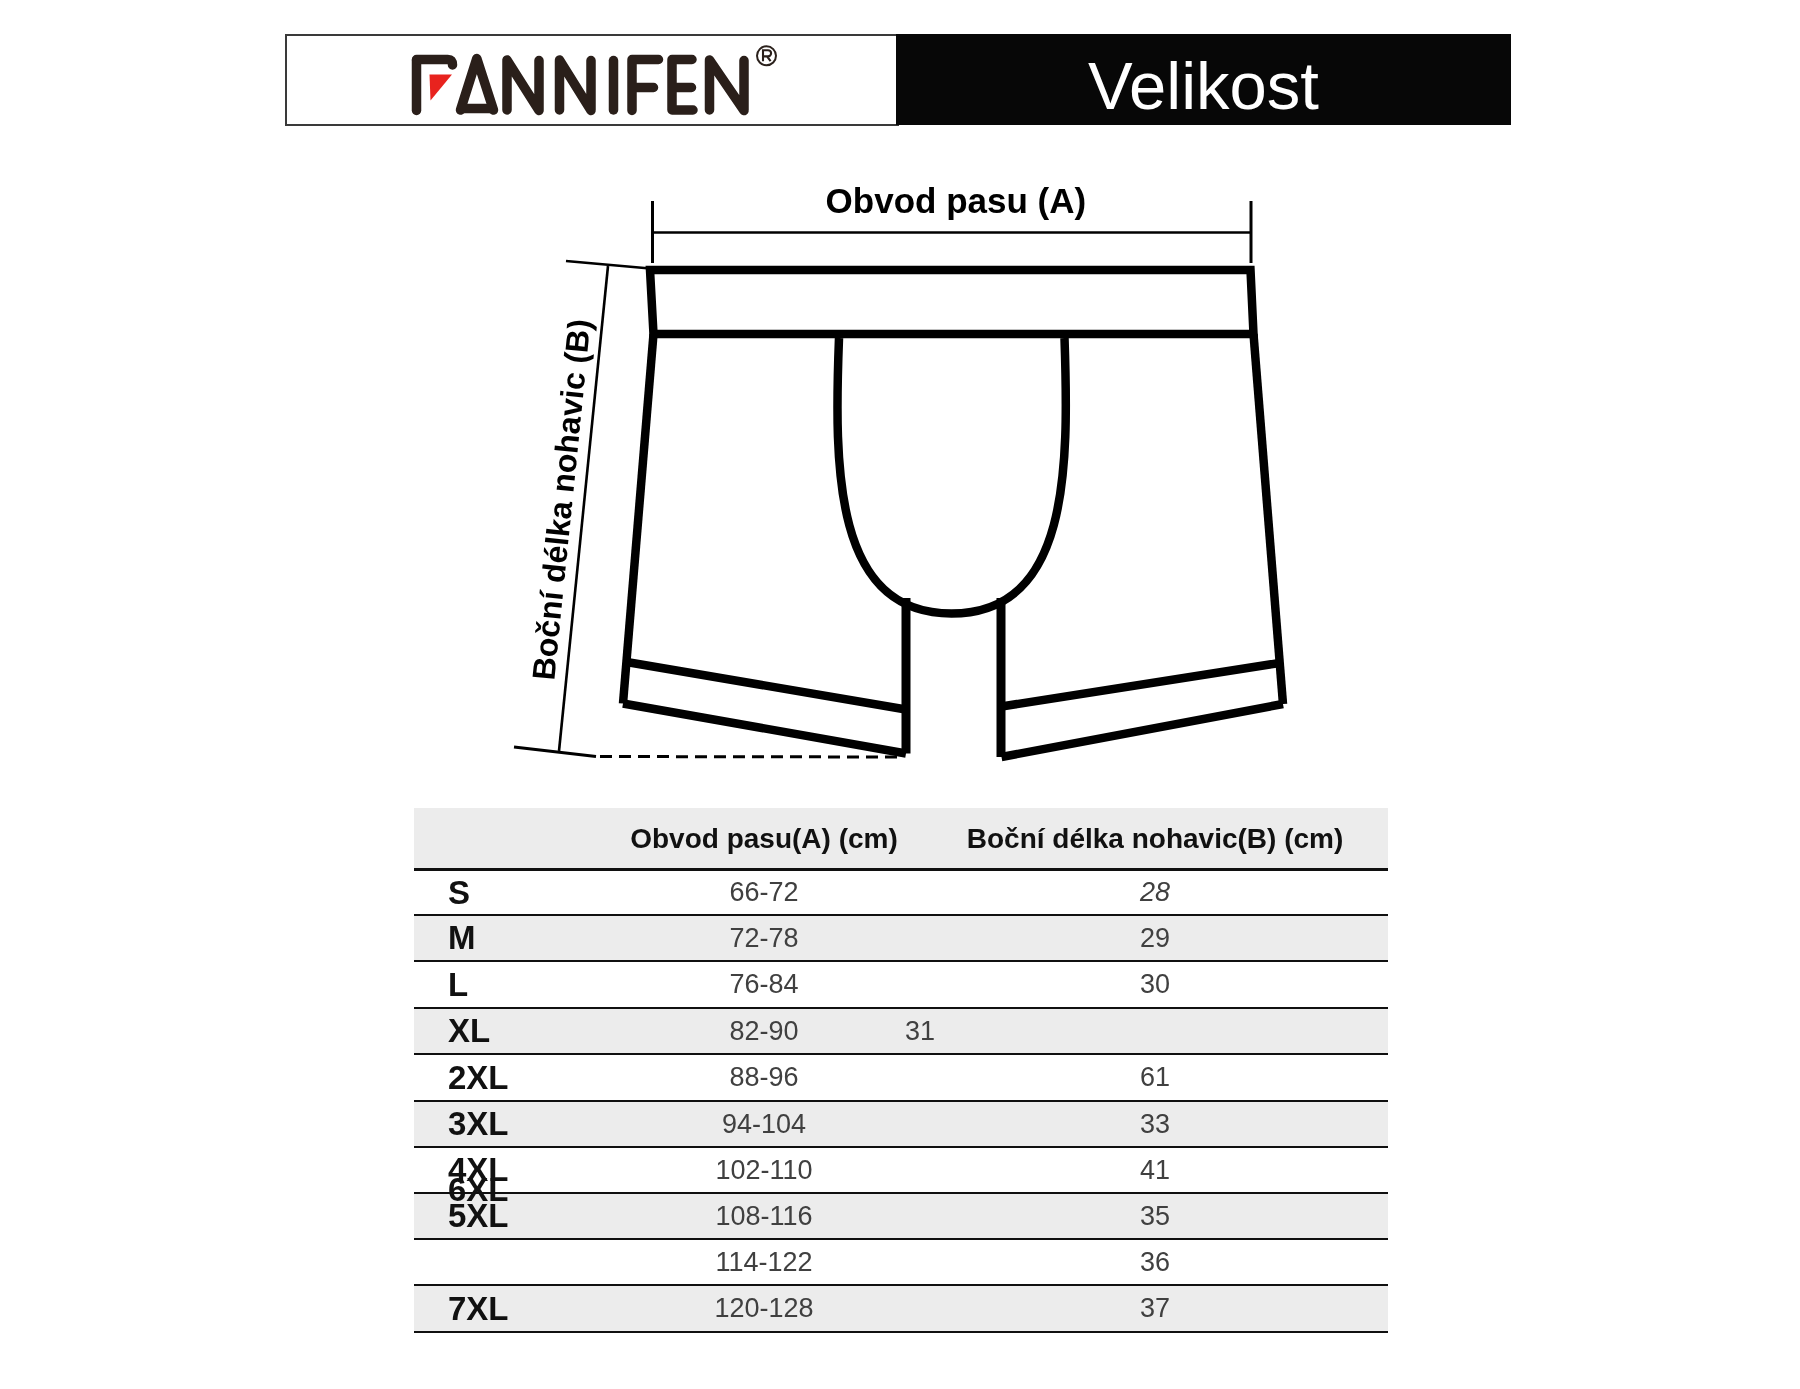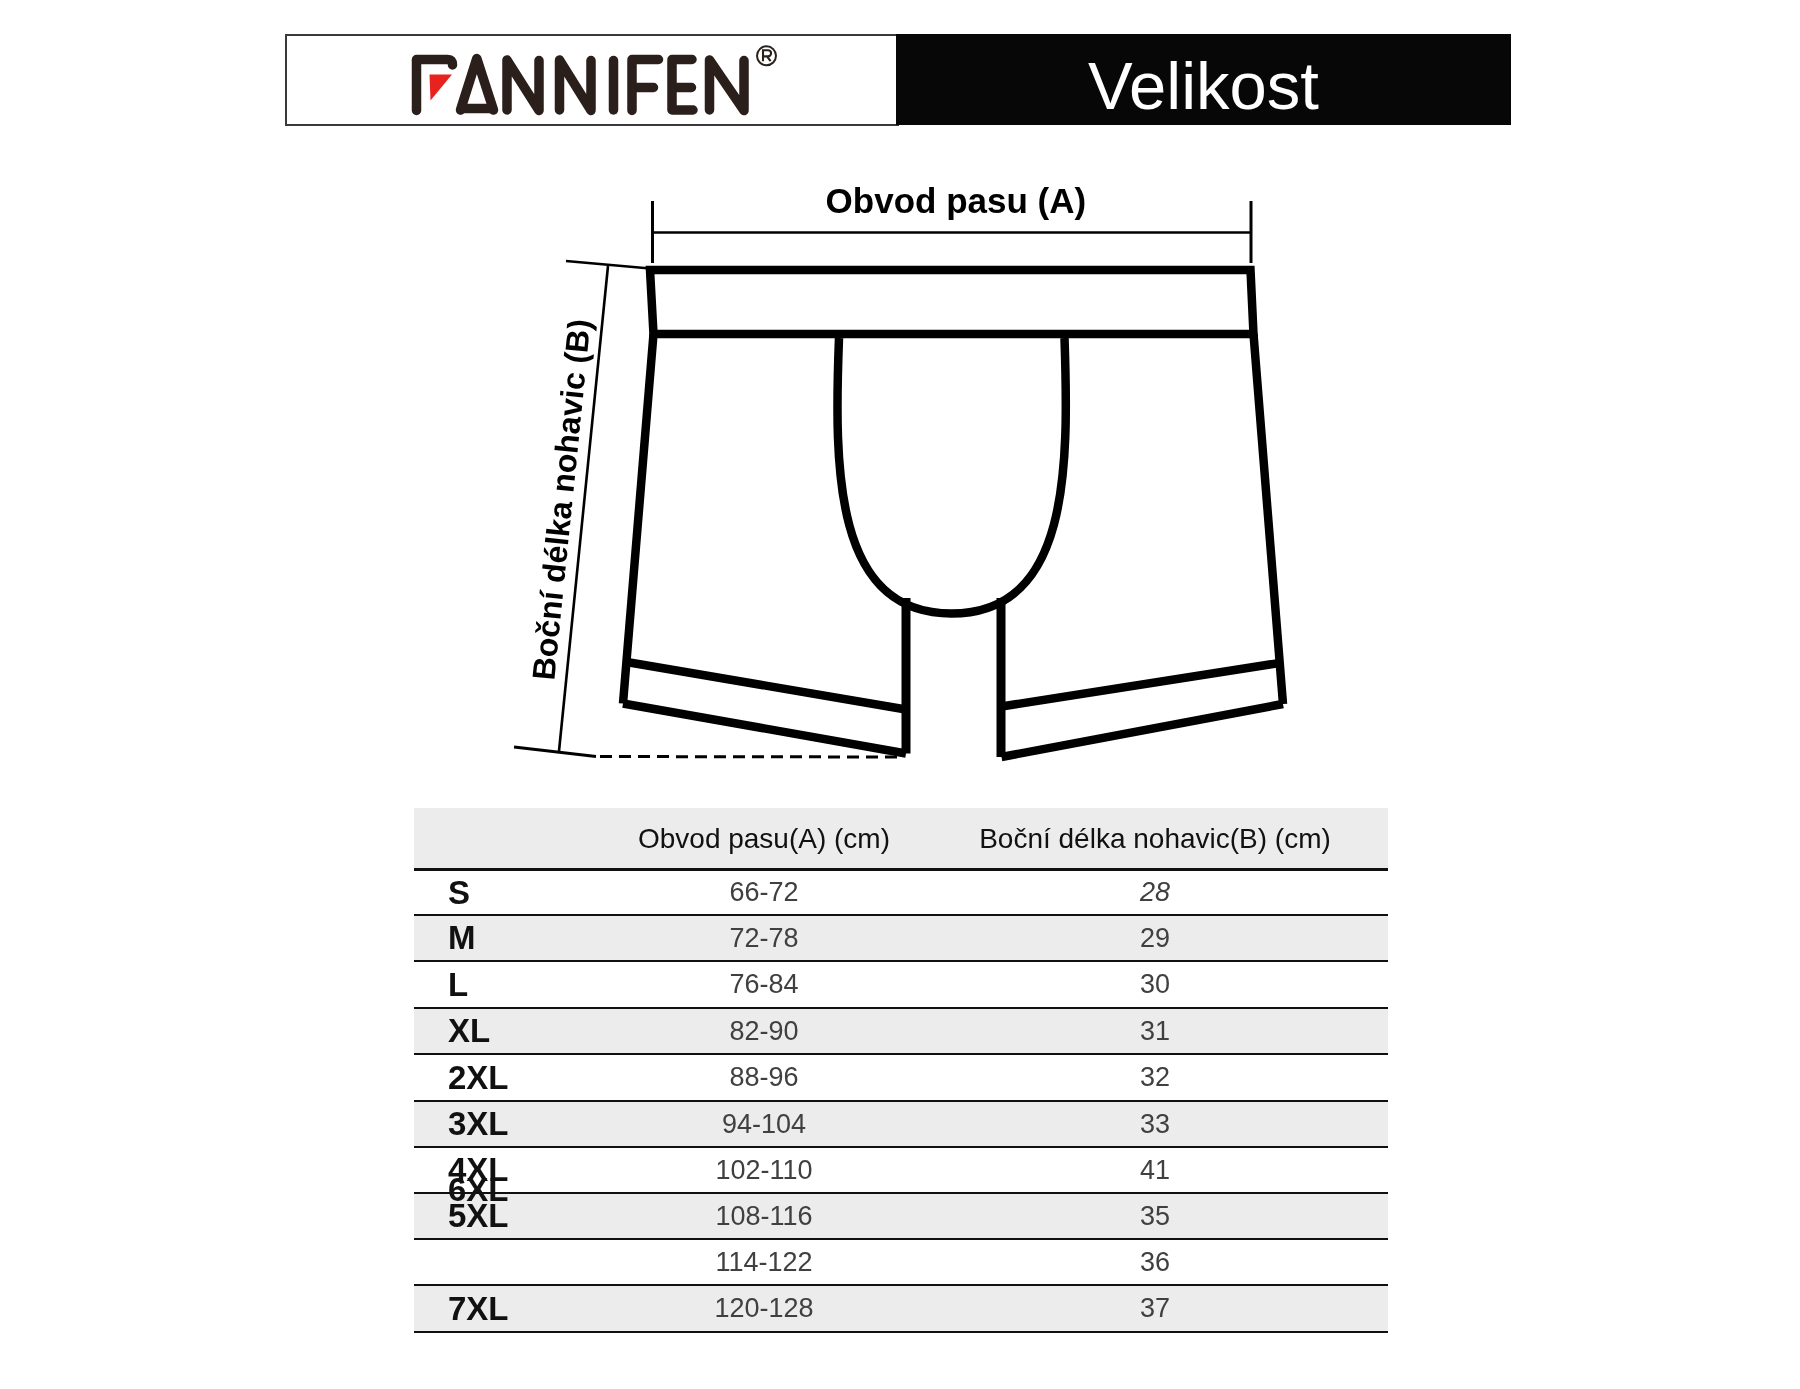--- a/index.html
+++ b/index.html
@@ -1,17 +1,17 @@
 <!DOCTYPE html>
 <html><head><meta charset="utf-8">
 <style>
 html,body{margin:0;padding:0;}
 body{width:1800px;height:1389px;position:relative;font-family:"Liberation Sans",sans-serif;background:#fff;overflow:hidden;}
 .abs{position:absolute;}
-.hbold{font-weight:normal;font-size:28px;color:#111;}
+.hbold{font-weight:bold;font-size:28px;color:#111;}
 .szlab{font-weight:bold;font-size:33px;color:#111;}
 .val{font-size:27px;color:#404040;}
 </style></head>
 <body>
 
 <div class="abs" style="left:285px;top:34px;width:610px;height:88px;border:2px solid #3a3a3a;background:#fff;"></div>
 
 <div class="abs" style="left:896px;top:34px;width:615px;height:91px;background:#070707;"></div>
 
 <div class="abs" style="left:896px;top:34px;width:615px;height:91px;font-size:67px;color:#fff;text-align:center;line-height:103px;">Velikost</div>
@@ -136,29 +136,29 @@
 <div class="abs val" style="left:514px;top:962px;width:500px;height:45px;line-height:45px;text-align:center;">76-84</div>
 
 <div class="abs val" style="left:905px;top:962px;width:500px;height:45px;line-height:45px;text-align:center;">30</div>
 
 <div class="abs" style="left:414px;top:1009px;width:974px;height:44px;background:#ececec;"></div>
 
 <div class="abs szlab" style="left:448px;top:1009px;height:44px;line-height:44px;">XL</div>
 
 <div class="abs val" style="left:514px;top:1009px;width:500px;height:44px;line-height:44px;text-align:center;">82-90</div>
 
-<div class="abs val" style="left:905px;top:1009px;width:500px;height:44px;line-height:44px;text-align:center;">31</div>
+<div class="abs val" style="left:905px;top:1009px;width:500px;height:44px;line-height:44px;">31</div>
 
 <div class="abs" style="left:414px;top:1055px;width:974px;height:45px;background:#ffffff;"></div>
 
 <div class="abs szlab" style="left:448px;top:1055px;height:45px;line-height:45px;">2XL</div>
 
 <div class="abs val" style="left:514px;top:1055px;width:500px;height:45px;line-height:45px;text-align:center;">88-96</div>
 
-<div class="abs val" style="left:905px;top:1055px;width:500px;height:45px;line-height:45px;text-align:center;">32</div>
+<div class="abs val" style="left:905px;top:1055px;width:500px;height:45px;line-height:45px;text-align:center;">61</div>
 
 <div class="abs" style="left:414px;top:1102px;width:974px;height:44px;background:#ececec;"></div>
 
 <div class="abs szlab" style="left:448px;top:1102px;height:44px;line-height:44px;">3XL</div>
 
 <div class="abs val" style="left:514px;top:1102px;width:500px;height:44px;line-height:44px;text-align:center;">94-104</div>
 
 <div class="abs val" style="left:905px;top:1102px;width:500px;height:44px;line-height:44px;text-align:center;">33</div>
 
 <div class="abs" style="left:414px;top:1148px;width:974px;height:44px;background:#ffffff;"></div>

